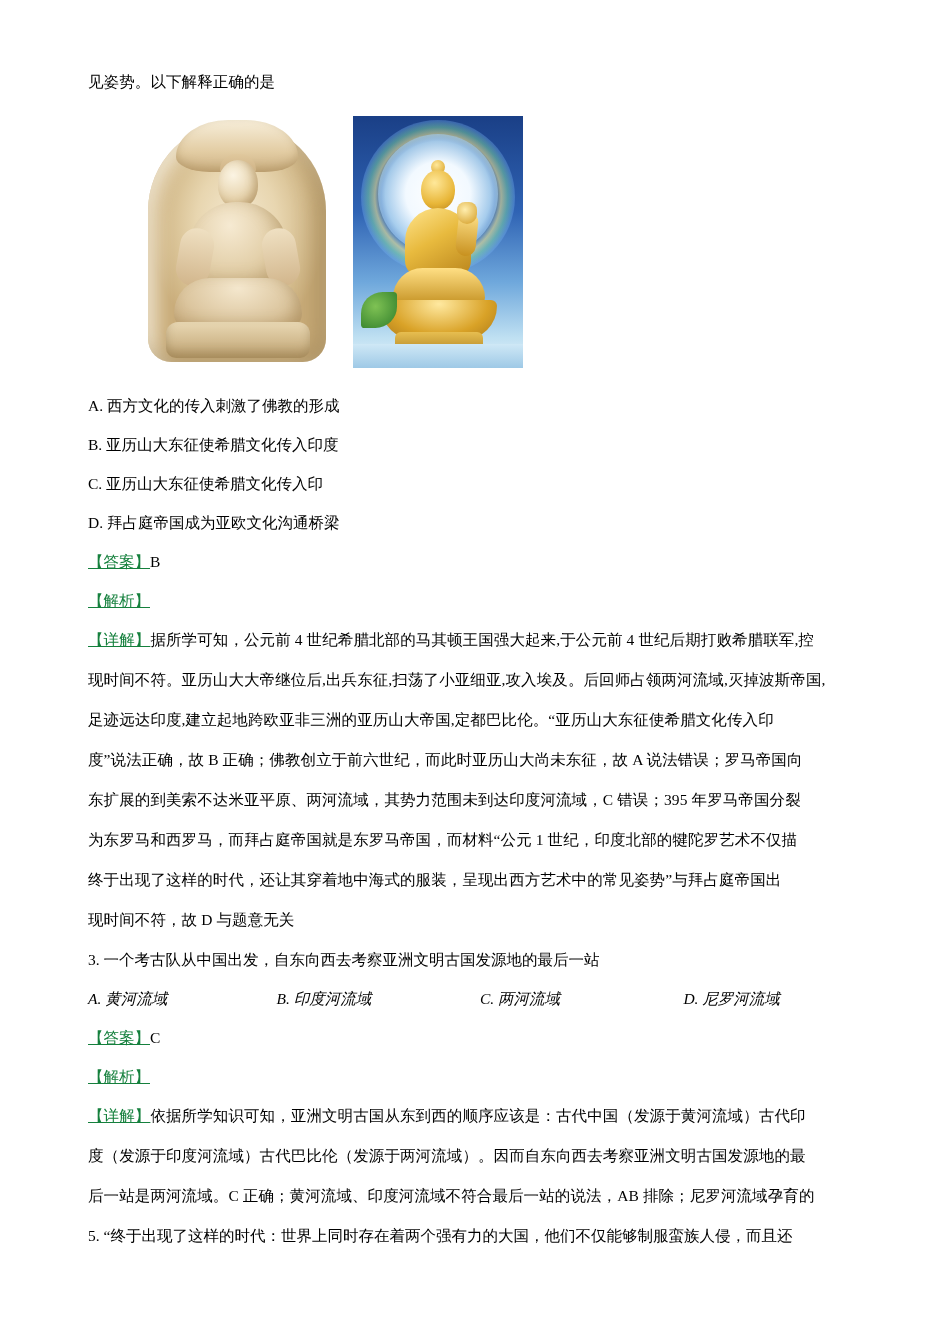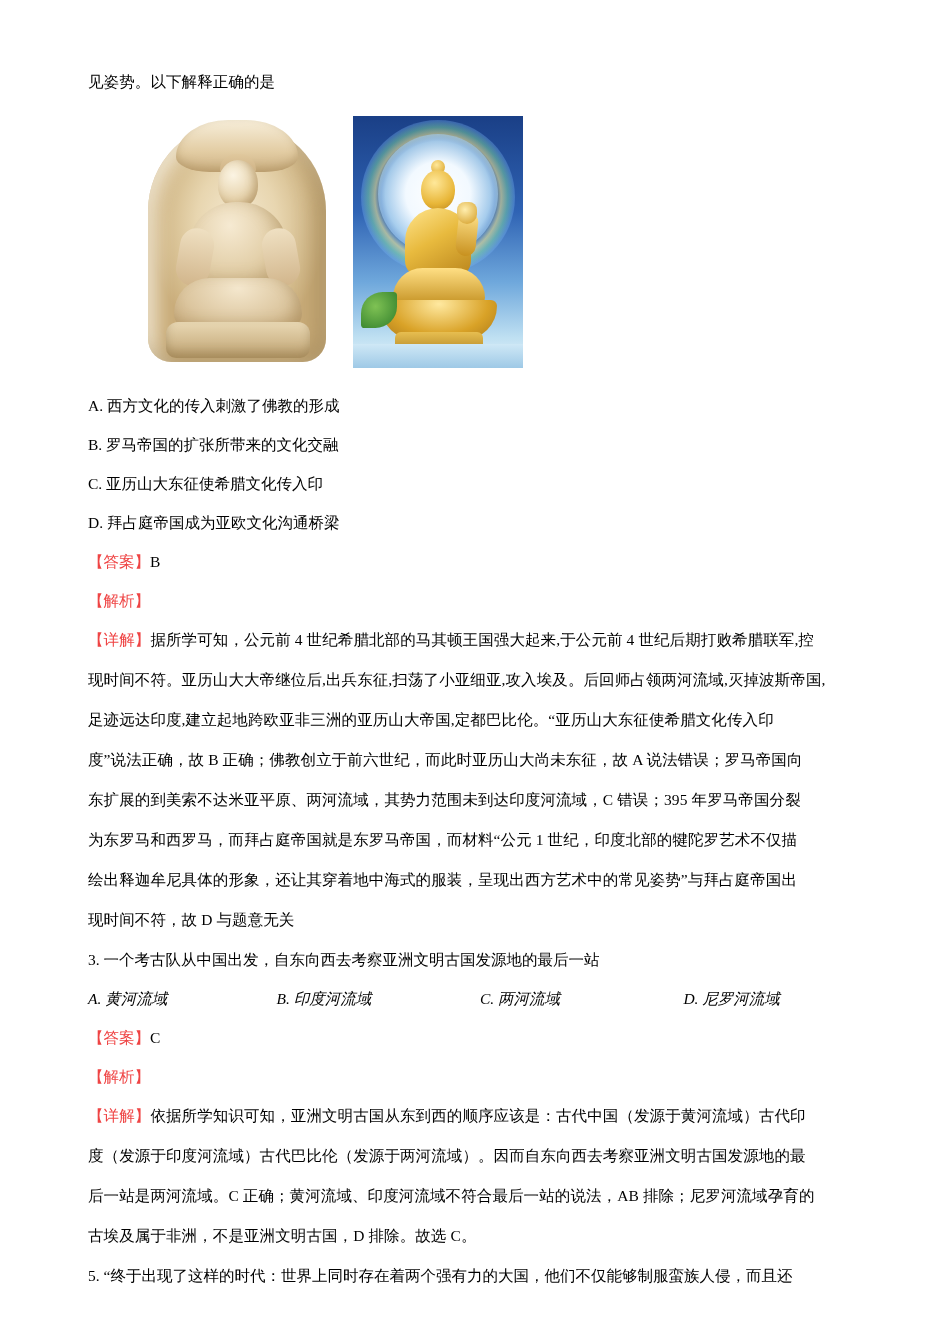--- a/index.html
+++ b/index.html
@@ -27,21 +27,22 @@
     font-size: 15.5px;
     line-height: 40px;
     white-space: pre-wrap;
     letter-spacing: 0.1px;
   }
   .q-line {
     font-size: 15.5px;
     line-height: 39px;
   }
   .blue {
-    color: #ef4444;
+    color: #15803d;
+    text-decoration: underline;
   }
   .options-row {
     display: flex;
     font-size: 15.5px;
     line-height: 39px;
   }
   .options-row > span {
     display: inline-block;
     font-style: italic;
   }
@@ -254,50 +255,49 @@
       <div class="gold-hand"></div>
       <div class="gold-lap"></div>
       <div class="gold-lotus"></div>
       <div class="gold-pedestal"></div>
       <div class="gold-leaf"></div>
       <div class="gold-ground"></div>
     </div>
   </div>
 
   <div class="q-line">A. 西方文化的传入刺激了佛教的形成</div>
-  <div class="q-line">B. 罗马帝国的扩张所带来的文化交融</div>
+  <div class="q-line">B. 亚历山大东征使希腊文化传入印度</div>
   <div class="q-line">C. 亚历山大东征使希腊文化传入印</div>
   <div class="q-line">D. 拜占庭帝国成为亚欧文化沟通桥梁</div>
 
   <div class="q-line"><span class="blue">【答案】</span><span>B</span></div>
 
   <div class="q-line blue">【解析】</div>
 
   <div class="line"><span class="blue">【详解】</span><span>据所学可知，公元前 4 世纪希腊北部的马其顿王国强大起来,于公元前 4 世纪后期打败希腊联军,控</span></div>
   <div class="line">现时间不符。亚历山大大帝继位后,出兵东征,扫荡了小亚细亚,攻入埃及。后回师占领两河流域,灭掉波斯帝国,</div>
   <div class="line">足迹远达印度,建立起地跨欧亚非三洲的亚历山大帝国,定都巴比伦。“亚历山大东征使希腊文化传入印</div>
   <div class="line">度”说法正确，故 B 正确；佛教创立于前六世纪，而此时亚历山大尚未东征，故 A 说法错误；罗马帝国向</div>
   <div class="line">东扩展的到美索不达米亚平原、两河流域，其势力范围未到达印度河流域，C 错误；395 年罗马帝国分裂</div>
   <div class="line">为东罗马和西罗马，而拜占庭帝国就是东罗马帝国，而材料“公元 1 世纪，印度北部的犍陀罗艺术不仅描</div>
-  <div class="line">绘出释迦牟尼具体的形象，还让其穿着地中海式的服装，呈现出西方艺术中的常见姿势”与拜占庭帝国出</div>
+  <div class="line">终于出现了这样的时代，还让其穿着地中海式的服装，呈现出西方艺术中的常见姿势”与拜占庭帝国出</div>
   <div class="line">现时间不符，故 D 与题意无关</div>
 
   <div class="q-line">3. 一个考古队从中国出发，自东向西去考察亚洲文明古国发源地的最后一站</div>
 
   <div class="options-row">
     <span class="opt-a">A. 黄河流域</span>
     <span class="opt-b">B. 印度河流域</span>
     <span class="opt-c">C. 两河流域</span>
     <span class="opt-d">D. 尼罗河流域</span>
   </div>
 
   <div class="q-line"><span class="blue">【答案】</span><span>C</span></div>
 
   <div class="q-line blue">【解析】</div>
 
   <div class="line"><span class="blue">【详解】</span><span>依据所学知识可知，亚洲文明古国从东到西的顺序应该是：古代中国（发源于黄河流域）古代印</span></div>
   <div class="line">度（发源于印度河流域）古代巴比伦（发源于两河流域）。因而自东向西去考察亚洲文明古国发源地的最</div>
   <div class="line">后一站是两河流域。C 正确；黄河流域、印度河流域不符合最后一站的说法，AB 排除；尼罗河流域孕育的</div>
-  <div class="line">古埃及属于非洲，不是亚洲文明古国，D 排除。故选 C。</div>
 
   <div class="q-line">5. “终于出现了这样的时代：世界上同时存在着两个强有力的大国，他们不仅能够制服蛮族人侵，而且还</div>
 
 </div>
 
 </body></html>

